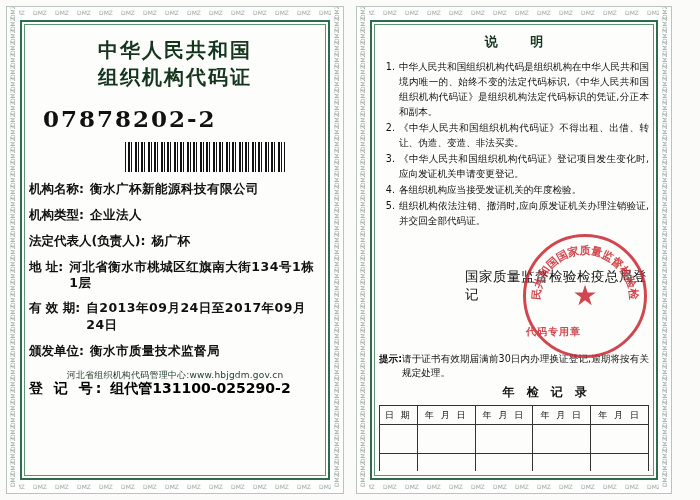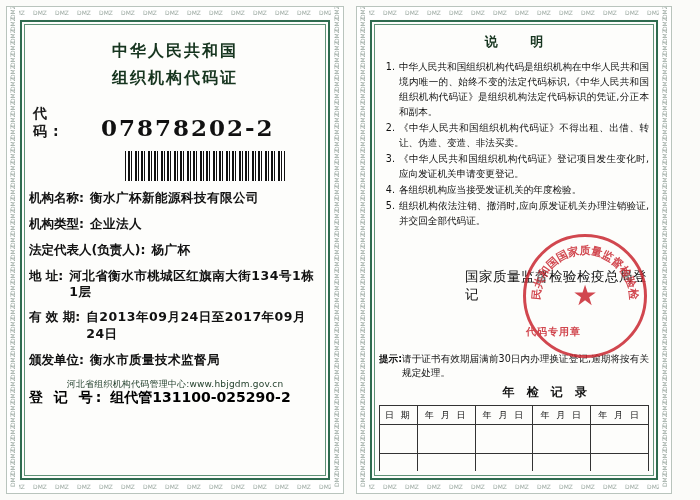--- a/index.html
+++ b/index.html
@@ -85,21 +85,21 @@
 
   
   .title-block {
     text-align: center;
     margin-top: 8px;
     color: #16351f;
   }
   .title-line {
     font-family: "DejaVu Serif", "Liberation Serif", serif;
     font-weight: bold;
-    font-size: 16px;
+    font-size: 20px;
     letter-spacing: 2px;
     line-height: 27px;
   }
   .code-row {
     display: flex;
     align-items: flex-end;
     margin-top: 14px;
     padding-left: 4px;
   }
   .code-label {
@@ -396,21 +396,20 @@
     <div class="inner-frame2"></div>
 
     <div class="content">
 
       <div class="title-block">
         <div class="title-line">中华人民共和国</div>
         <div class="title-line">组织机构代码证</div>
       </div>
 
       <div class="code-row">
-        <div class="code-label">代    码:</div>
         <div class="code-value">07878202-2</div>
       </div>
 
       <div class="barcode"></div>
 
       <div class="field">
         <span class="lbl">机构名称:</span>
         <span class="val">衡水广杯新能源科技有限公司</span>
       </div>
 

